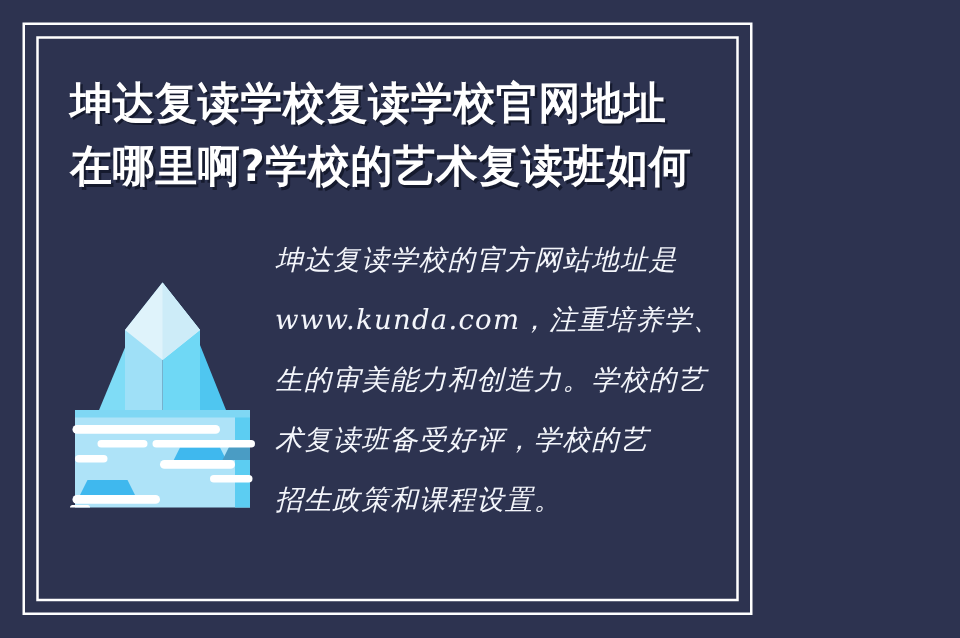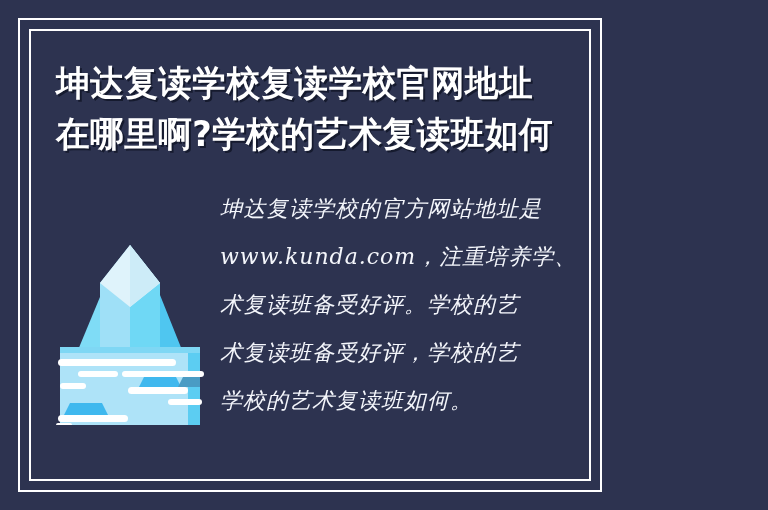--- a/index.html
+++ b/index.html
@@ -65,21 +65,21 @@
     transform-origin: left center;
   }
 
   
   .content {
     position: absolute;
     left: 56px;
     top: 185px;
     right: 52px;
     display: flex;
-    align-items: flex-end;
+    align-items: center;
   }
 
   .illustration {
     position: relative;
     width: 148px;
     height: 190px;
     flex: 0 0 148px;
     margin-top: 12px;
   }
 
@@ -153,19 +153,19 @@
         <rect x="72" y="152" width="60" height="7" rx="3.5" fill="#ffffff"></rect>
         <rect x="112" y="164" width="34" height="6" rx="3" fill="#ffffff"></rect>
         <rect x="2" y="180" width="70" height="7" rx="3.5" fill="#ffffff"></rect>
         <rect x="0" y="188" width="16" height="4" rx="2" fill="#ffffff"></rect>
       </svg>
     </div>
 
     <div class="bodycopy">
       <span class="body-line">坤达复读学校的官方网站地址是</span>
       <span class="body-line">www.kunda.com，注重培养学、</span>
-      <span class="body-line">术复读班备受好评。学校的艺</span>
+      <span class="body-line">生的审美能力和创造力。学校的艺</span>
       <span class="body-line">术复读班备受好评，学校的艺</span>
-      <span class="body-line">学校的艺术复读班如何。</span>
+      <span class="body-line">招生政策和课程设置。</span>
     </div>
 
   </div>
 </div>
 
 </body></html>

